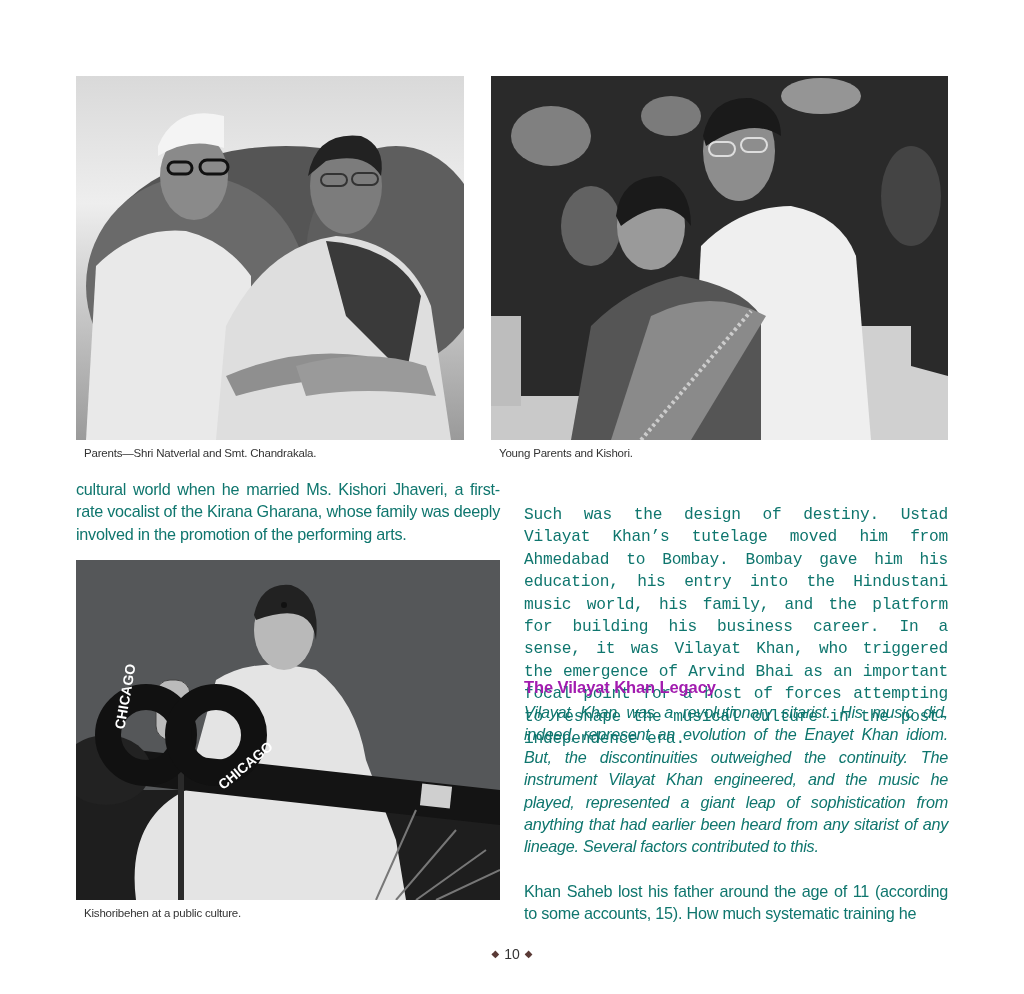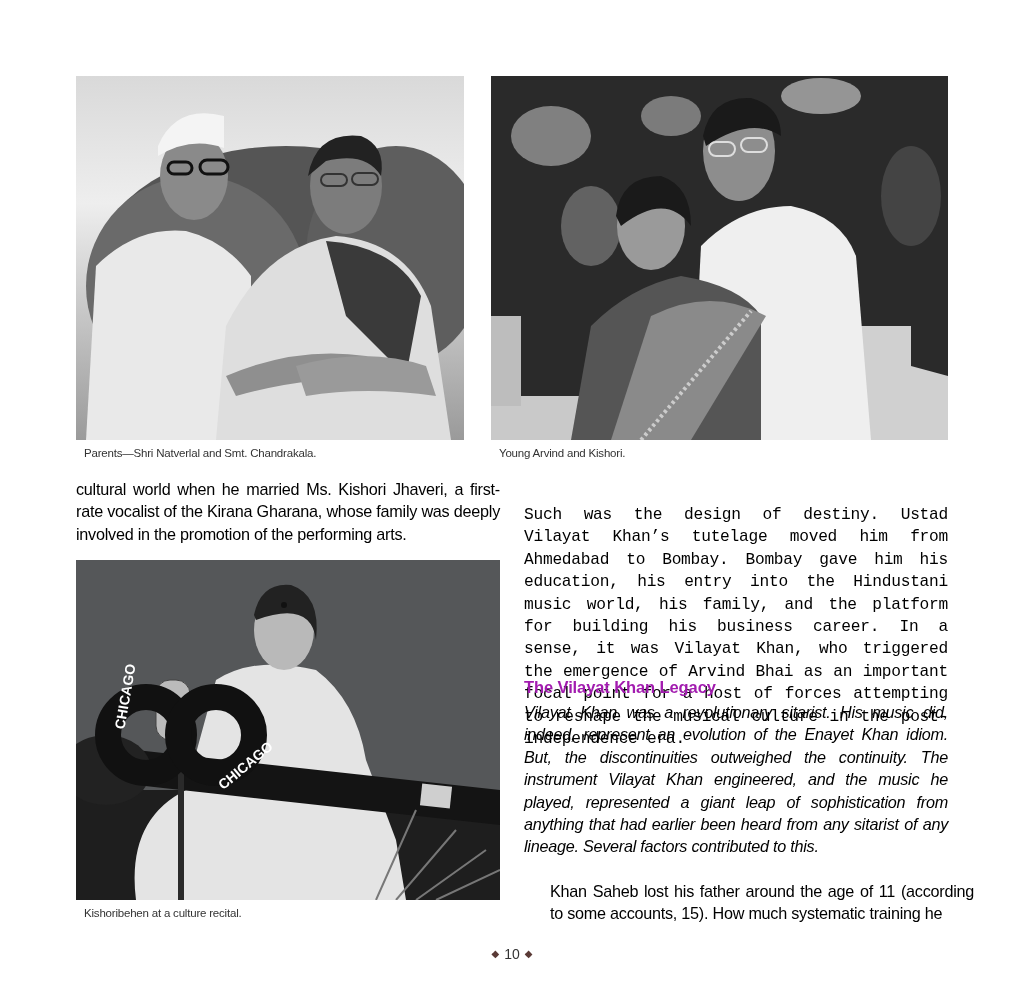--- a/index.html
+++ b/index.html
@@ -1,21 +1,21 @@
 <!DOCTYPE html>
 <html><head>
 <meta charset="utf-8">
 <style>
   html, body { margin:0; padding:0; background:#ffffff; }
   body { width:1024px; height:994px; position:relative; overflow:hidden;
          font-family:"Liberation Sans", "DejaVu Sans", sans-serif; color:#2b2b2b; }
   .photo { position:absolute; overflow:hidden; }
   .photo svg { display:block; width:100%; height:100%; }
   .caption { position:absolute; font-size:11.5px; color:#333; letter-spacing:-0.2px; white-space:nowrap;margin-left:8px; }
-  .para { position:absolute; font-size:16.2px; line-height:22.4px; text-align:justify; color:#000000; letter-spacing:-0.25px; }
+  .para { position:absolute; font-size:16.2px; line-height:22.4px; text-align:justify; color:#0f766e; letter-spacing:-0.25px; }
   .para p { margin:0; }
   .heading { position:absolute; font-size:16.5px; font-weight:bold; color:#a21caf; letter-spacing:-0.1px; }
   .footer { position:absolute; left:0; width:1024px; top:946px; text-align:center; font-size:14px; color:#333; }
   .diamond { color:#5a3a36; font-size:10px; vertical-align:2px; margin:0 5px; }
 </style>
 </head>
 <body>
 
 <div class="photo" style="left:76px; top:76px; width:388px; height:364px;" title="Black and white photo of a man in a white cap and glasses beside a woman in a sari">
   <svg viewBox="0 0 388 364" preserveAspectRatio="none">
@@ -68,21 +68,21 @@
     <rect x="218" y="66" width="26" height="14" rx="7" fill="none" stroke="#ddd" stroke-width="2"></rect>
     <rect x="250" y="62" width="26" height="14" rx="7" fill="none" stroke="#ddd" stroke-width="2"></rect>
 
     <path d="M80 364 L100 250 Q140 210 190 200 Q250 210 270 240 L270 364 Z" fill="#555"></path>
     <path d="M120 364 L160 240 Q220 210 275 240 L200 364 Z" fill="#8a8a8a"></path>
     <path d="M150 364 L260 235" stroke="#ccc" stroke-width="4" stroke-dasharray="3 3"></path>
     <ellipse cx="160" cy="150" rx="34" ry="44" fill="#9a9a9a"></ellipse>
     <path d="M125 140 Q130 100 170 100 Q200 110 200 150 Q175 115 130 150 Z" fill="#1a1a1a"></path>
   </svg>
 </div>
-<div class="caption" style="left:491px; top:447px;">Young Arvind and Kishori.</div>
+<div class="caption" style="left:491px; top:447px;">Young Parents and Kishori.</div>
 
 <div class="para" style="left:76px; top:478px; width:424px;">
   <p>cultural world when he married Ms. Kishori Jhaveri, a first-rate vocalist of the Kirana Gharana, whose family was deeply involved in the promotion of the performing arts.</p>
 </div>
 
 <div class="photo" style="left:76px; top:560px; width:424px; height:340px;" title="Black and white photo of a woman singing with a tanpura in front of CHICAGO microphones">
   <svg viewBox="0 0 424 340" preserveAspectRatio="none">
     <rect width="424" height="340" fill="#555759"></rect>
     <rect x="0" y="230" width="424" height="110" fill="#1e1e1e"></rect>
 
@@ -99,31 +99,31 @@
     <rect x="80" y="120" width="34" height="60" rx="14" fill="#bbb" stroke="#444"></rect>
 
     <circle cx="70" cy="175" r="38" fill="none" stroke="#111" stroke-width="26"></circle>
     <circle cx="140" cy="175" r="38" fill="none" stroke="#111" stroke-width="26"></circle>
     <text x="138" y="225" font-size="14" font-weight="bold" fill="#fff" transform="rotate(-40 150 215)" font-family="Liberation Sans, sans-serif">CHICAGO</text>
     <text x="40" y="160" font-size="14" font-weight="bold" fill="#fff" transform="rotate(-80 50 160)" font-family="Liberation Sans, sans-serif">CHICAGO</text>
 
     <path d="M300 340 L340 250 M320 340 L380 270 M340 340 L410 290 M360 340 L424 310" stroke="#777" stroke-width="2"></path>
   </svg>
 </div>
-<div class="caption" style="left:76px; top:907px;">Kishoribehen at a culture recital.</div>
+<div class="caption" style="left:76px; top:907px;">Kishoribehen at a public culture.</div>
 
 <div class="para" style="left:524px; top:504px; width:424px;font-family:Liberation Mono, monospace;">
   <p>Such was the design of destiny. Ustad Vilayat Khan’s tutelage moved him from Ahmedabad to Bombay. Bombay gave him his education, his entry into the Hindustani music world, his family, and the platform for building his business career. In a sense, it was Vilayat Khan, who triggered the emergence of Arvind Bhai as an important focal point for a host of forces attempting to reshape the musical culture in the post-independence era.</p>
 </div>
 
 <div class="heading" style="left:524px; top:678px;">The Vilayat Khan Legacy</div>
 
 <div class="para" style="left:524px; top:701px; width:424px;font-style:italic;">
   <p>Vilayat Khan was a revolutionary sitarist. His music did, indeed, represent an evolution of the Enayet Khan idiom. But, the discontinuities outweighed the continuity. The instrument Vilayat Khan engineered, and the music he played, represented a giant leap of sophistication from anything that had earlier been heard from any sitarist of any lineage. Several factors contributed to this.</p>
 </div>
 
-<div class="para" style="left:524px; top:880px; width:424px;margin-left:26px;">
+<div class="para" style="left:524px; top:880px; width:424px;">
   <p>Khan Saheb lost his father around the age of 11 (according to some accounts, 15). How much systematic training he</p>
 </div>
 
 <div class="footer">
   <span class="diamond">◆</span><span>10</span><span class="diamond">◆</span>
 </div>
 
 </body></html>

